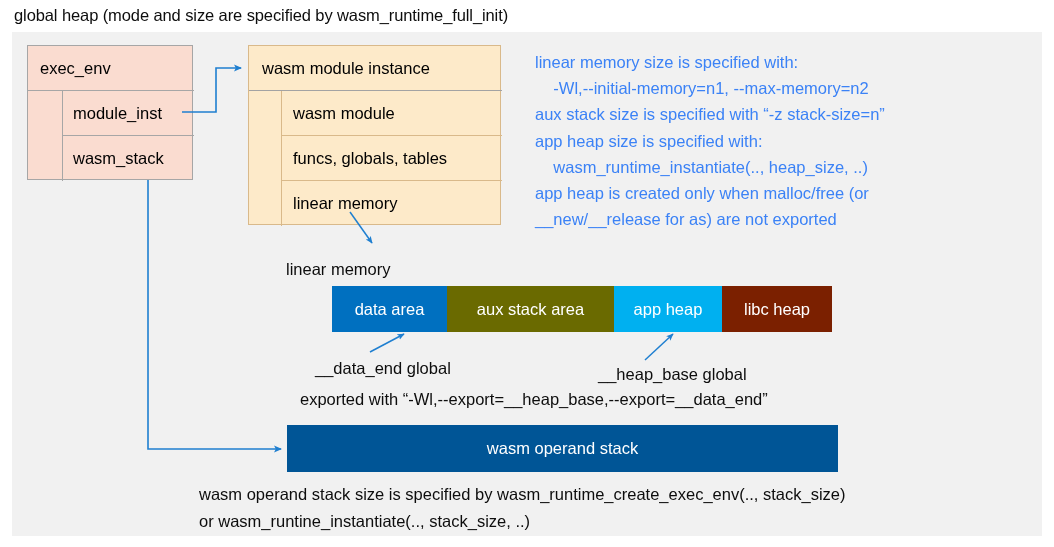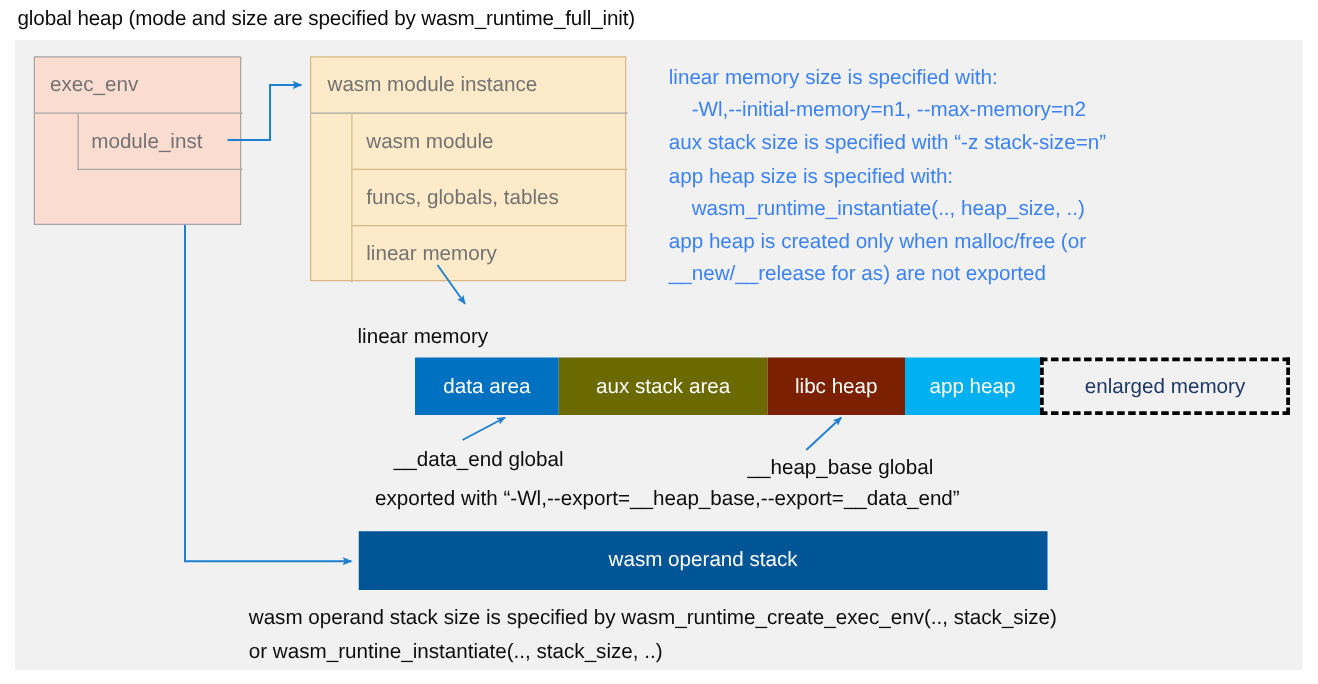--- a/index.html
+++ b/index.html
@@ -64,21 +64,21 @@
     height: 180px;
     background: #fdeac9;
     border-color: #d9b98a;
   }
   .row {
     position: absolute;
     box-sizing: border-box;
     display: flex;
     align-items: center;
     font-size: 16.5px;
-    color: #737373;
+    color: #000000;
     white-space: nowrap;
   }
   .row-head-pink {
     left: 0; top: 0;
     width: 166px;
     height: 45px;
     border-bottom: 1px solid #a6a6a6;
     padding-left: 12px;
   }
   .sub-pink {
@@ -210,20 +210,21 @@
 
 <div class="stage">
 
   <div class="title">global heap (mode and size are specified by wasm_runtime_full_init)</div>
 
   <div class="panel"></div>
 
   <div class="box struct exec-env-wrap">
     <div class="row row-head-pink">exec_env</div>
     <div class="row sub-pink r1">module_inst</div>
+    <div class="row sub-pink r2">wasm_stack</div>
   </div>
 
   <div class="box struct mod-inst-wrap">
     <div class="row row-head-cream">wasm module instance</div>
     <div class="row sub-cream r1">wasm module</div>
     <div class="row sub-cream r2">funcs, globals, tables</div>
     <div class="row sub-cream r3">linear memory</div>
   </div>
 
   <div class="notes">linear memory size is specified with:
@@ -232,23 +233,22 @@
 app heap size is specified with:
     wasm_runtime_instantiate(.., heap_size, ..)
 app heap is created only when malloc/free (or
 __new/__release for as) are not exported</div>
 
   <div class="lm-label">linear memory</div>
 
   <div class="membar">
     <div class="seg s0" style="background: rgb(0, 112, 192);">data area</div>
     <div class="seg s1" style="background: rgb(106, 106, 0);">aux stack area</div>
+    <div class="seg s2" style="background: rgb(0, 176, 240);">app heap</div>
     <div class="seg s3" style="background: rgb(123, 32, 0);">libc heap</div>
-    <div class="seg s2" style="background: rgb(0, 176, 240);">app heap</div>
-    <div class="seg enlarged">enlarged memory</div>
   </div>
 
   <div class="anno anno-data-end">__data_end global</div>
   <div class="anno anno-heap-base">__heap_base global</div>
   <div class="anno anno-exported">exported with “-Wl,--export=__heap_base,--export=__data_end”</div>
 
   <div class="opstack">wasm operand stack</div>
   <div class="bottom-note">wasm operand stack size is specified by wasm_runtime_create_exec_env(.., stack_size)
 or wasm_runtine_instantiate(.., stack_size, ..)</div>
 

